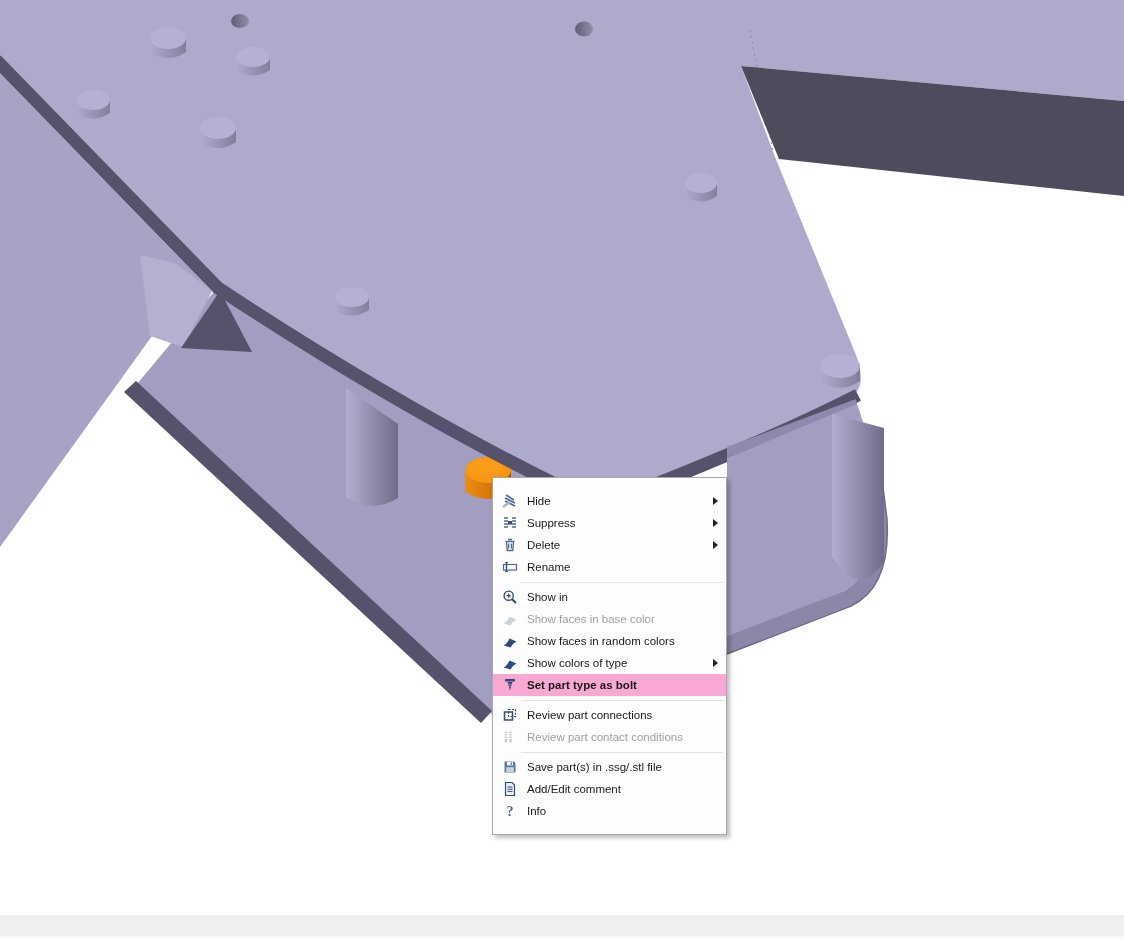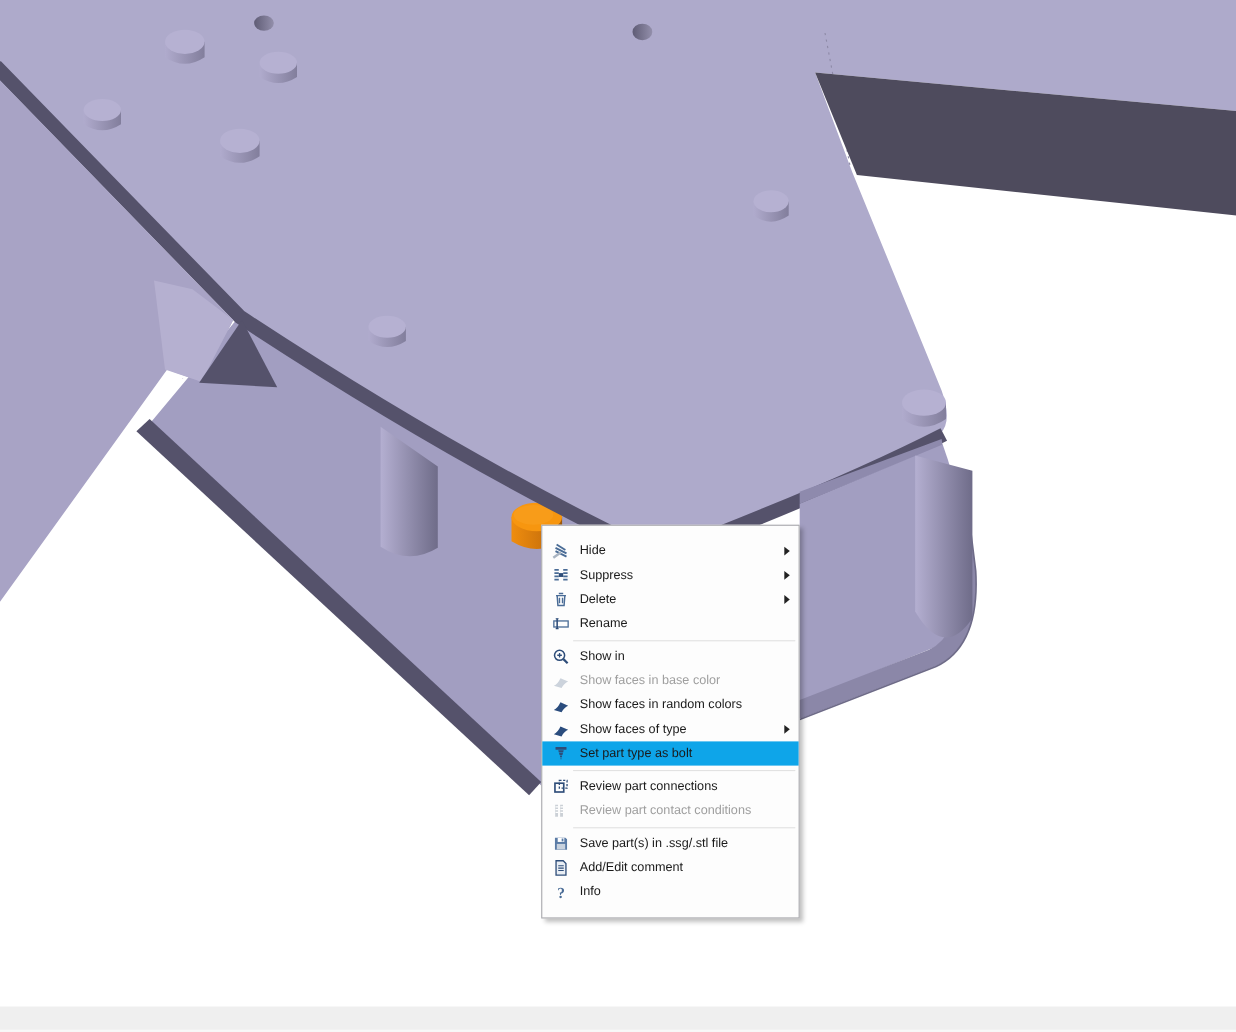--- a/index.html
+++ b/index.html
@@ -182,24 +182,24 @@
         </svg>
       </span>
       <span class="lb">Show faces in random colors</span>
     </div>
     <div class="mi">
       <span class="ic">
         <svg viewBox="0 0 16 16">
           <path d="M1.5 12.5 Q5 11 7.5 5.5 L14.5 8.5 Q11 10 8.5 14.5 Z" fill="#2b4d7e"></path>
         </svg>
       </span>
-      <span class="lb">Show faces of type</span>
-      <span class="arrow"></span>
-    </div>
-    <div class="mi hl" style="background: #0ea5e9;">
+      <span class="lb">Show colors of type</span>
+      <span class="arrow"></span>
+    </div>
+    <div class="mi hl" style="background: #f9a8d4; font-weight: bold;">
       <span class="ic">
         <svg viewBox="0 0 16 16" fill="#2e4d79">
           <rect x="3" y="2" width="10" height="2.6" rx="0.5"></rect>
           <path d="M5.5 5 h5 l-.6 2 h-3.8 Z"></path>
           <path d="M6.2 7.5 h3.6 l-.5 1.8 h-2.6 Z"></path>
           <path d="M6.9 9.8 h2.2 l-.4 1.6 h-1.4 Z"></path>
           <path d="M7.5 11.8 h1 L8 14 Z"></path>
         </svg>
       </span>
       <span class="lb">Set part type as bolt</span>

